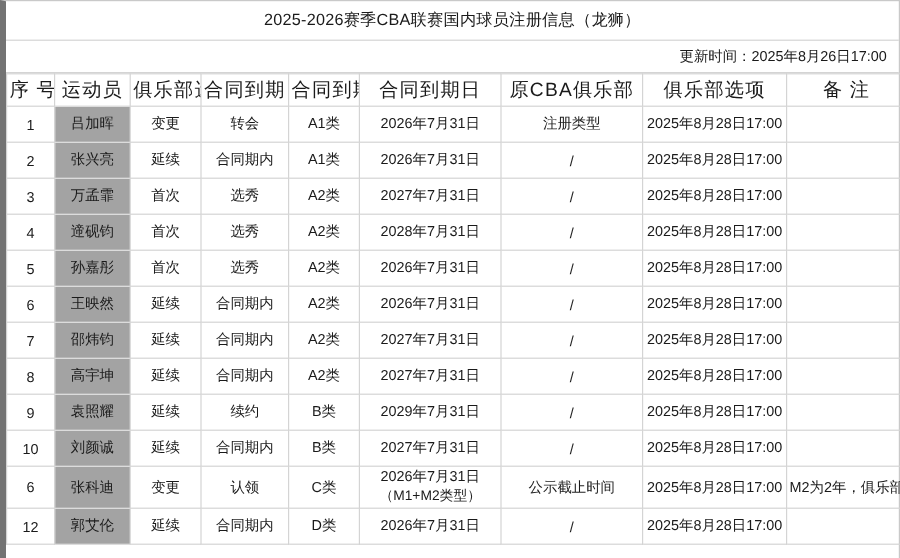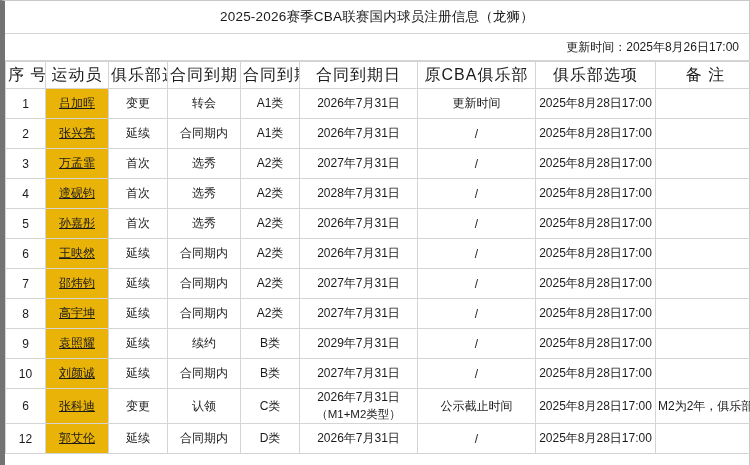--- a/index.html
+++ b/index.html
@@ -64,22 +64,21 @@
     font-size: 16px;
     letter-spacing: 1px;
   }
   table.grid tbody td {
     height: 29px;
   }
   tr.tall td {
     height: 54px;
   }
   .name-cell {
-    background: #eab308;
-    text-decoration: underline;
+    background: #a3a3a3;
   }
   .twoline {
     display: flex;
     flex-direction: column;
     align-items: center;
     justify-content: center;
     line-height: 1.45;
   }
   .sub {
     font-size: 11.5px;
@@ -131,21 +130,21 @@
     </thead>
     <tbody>
 
     <tr>
           <td>1</td>
           <td class="name-cell">吕加晖</td>
           <td>变更</td>
           <td>转会</td>
           <td>A1类</td>
           <td>2026年7月31日</td>
-          <td>更新时间</td>
+          <td>注册类型</td>
           <td>2025年8月28日17:00</td>
           <td></td>
         </tr>
         <tr>
           <td>2</td>
           <td class="name-cell">张兴亮</td>
           <td>延续</td>
           <td>合同期内</td>
           <td>A1类</td>
           <td>2026年7月31日</td>

